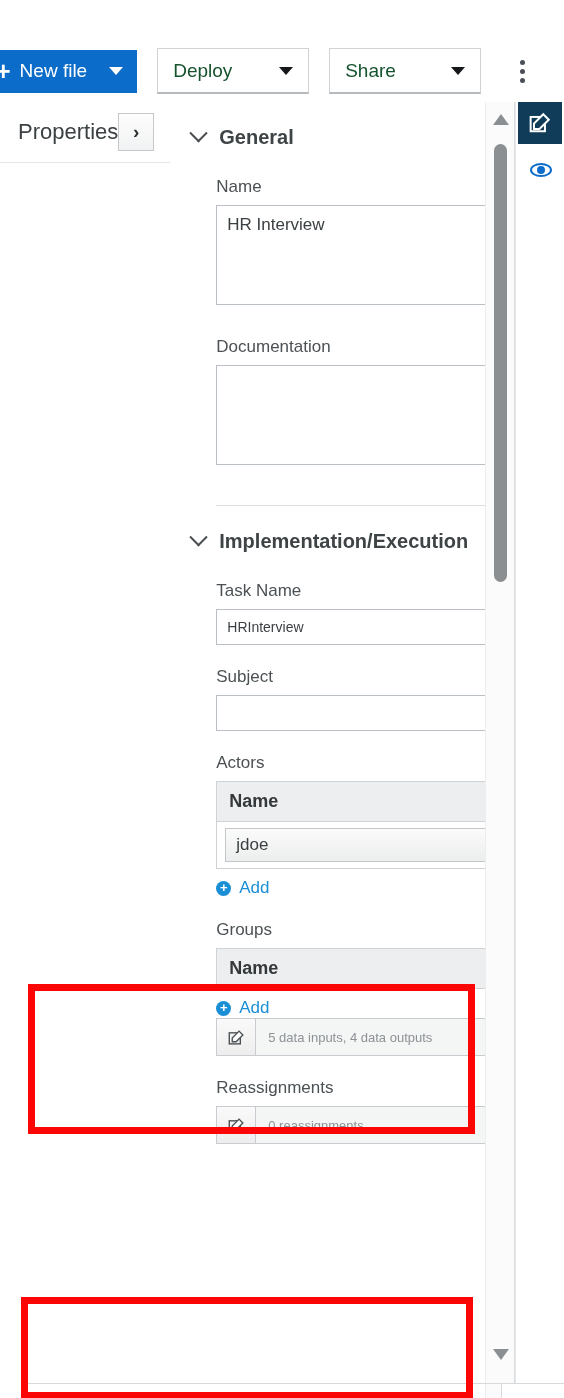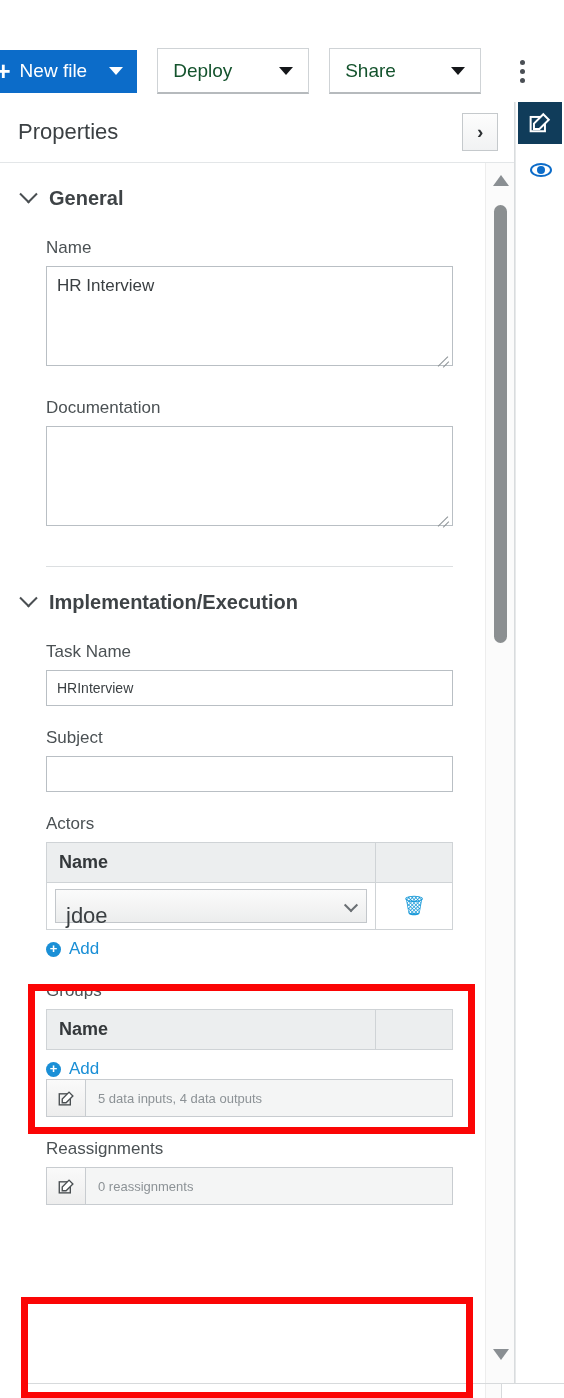--- a/index.html
+++ b/index.html
@@ -89,21 +89,21 @@
     position: relative;
     height: 1296px;
     display: flex;
   }
   .panel {
     width: 515px;
     position: relative;
     background: #ffffff;
     border-right: 1px solid #d9dcde;
     display: flex;
-    flex-direction: column;
+    flex-direction: row;
   }
 
   
   .panel-header {
     height: 60px;
     display: flex;
     align-items: center;
     padding: 0 16px 0 18px;
     border-bottom: 1px solid #e3e6e8;
     background: #fff;
@@ -261,23 +261,23 @@
     background: #fff;
   }
   .tbl td.act { text-align:center; width: 52px; }
   .select {
     width: 100%;
     box-sizing: border-box;
     height: 34px;
     border: 1px solid #c3c7cb;
     background: linear-gradient(#fbfbfb,#eceded);
     display: flex;
-    align-items: flex-start;
-    padding: 13px 10px;
-    font-size: 22px;
+    align-items: center;
+    padding: 0 10px;
+    font-size: 17px;
     color: #3a3f42;
     justify-content: space-between;
   }
   .chev-sm {
     display:inline-block;
     width: 8px; height: 8px;
     border-right: 2px solid #6a6f73;
     border-bottom: 2px solid #6a6f73;
     transform: rotate(45deg) translate(-2px,-2px);
   }

